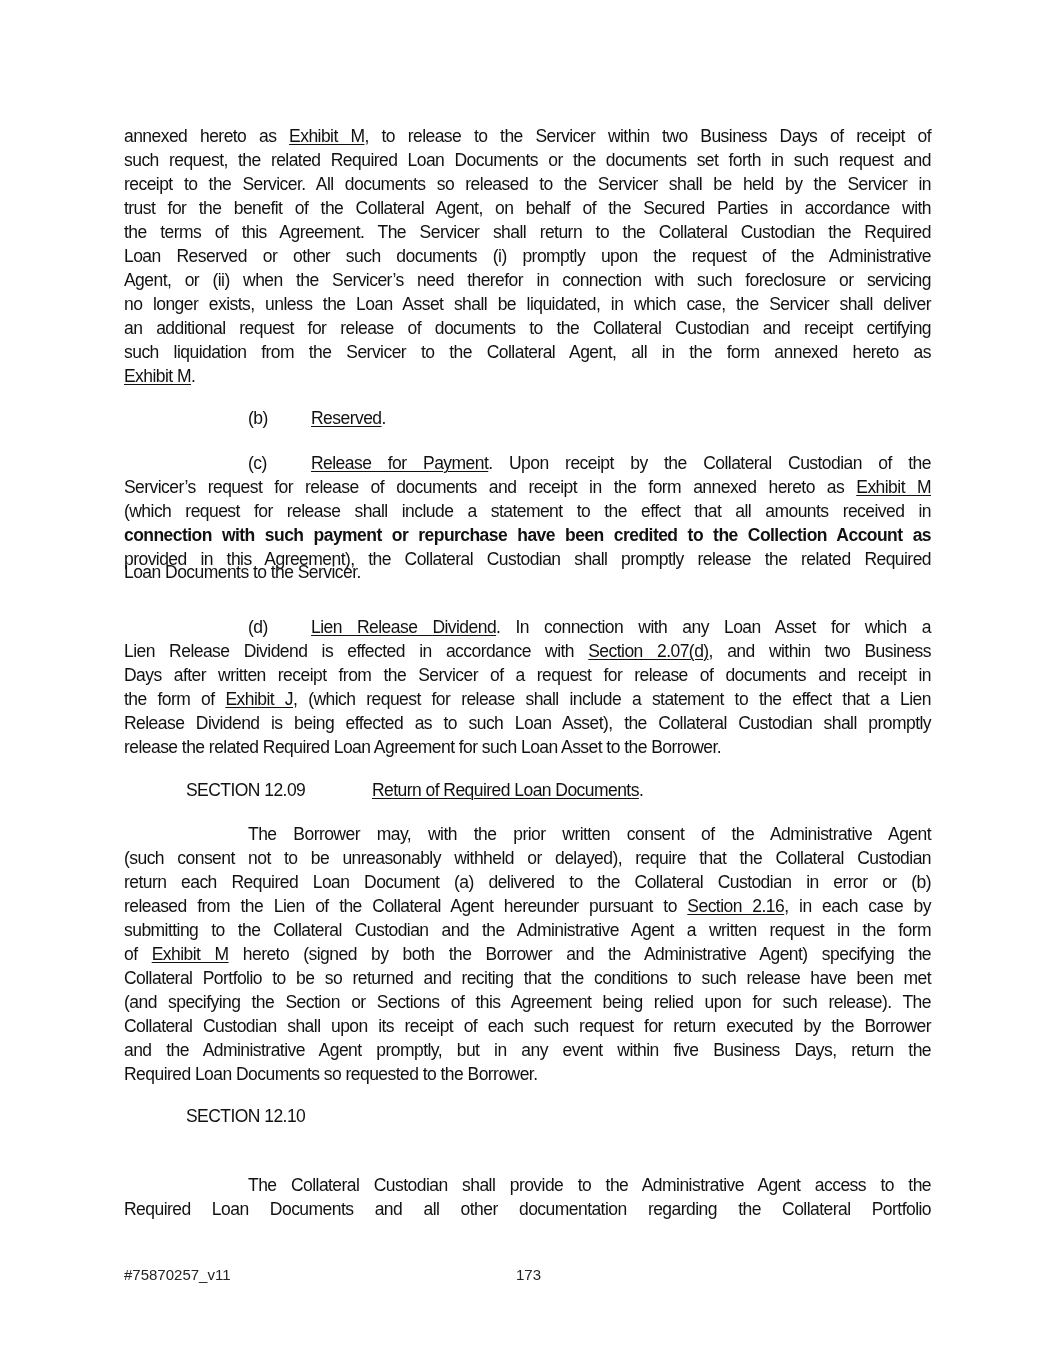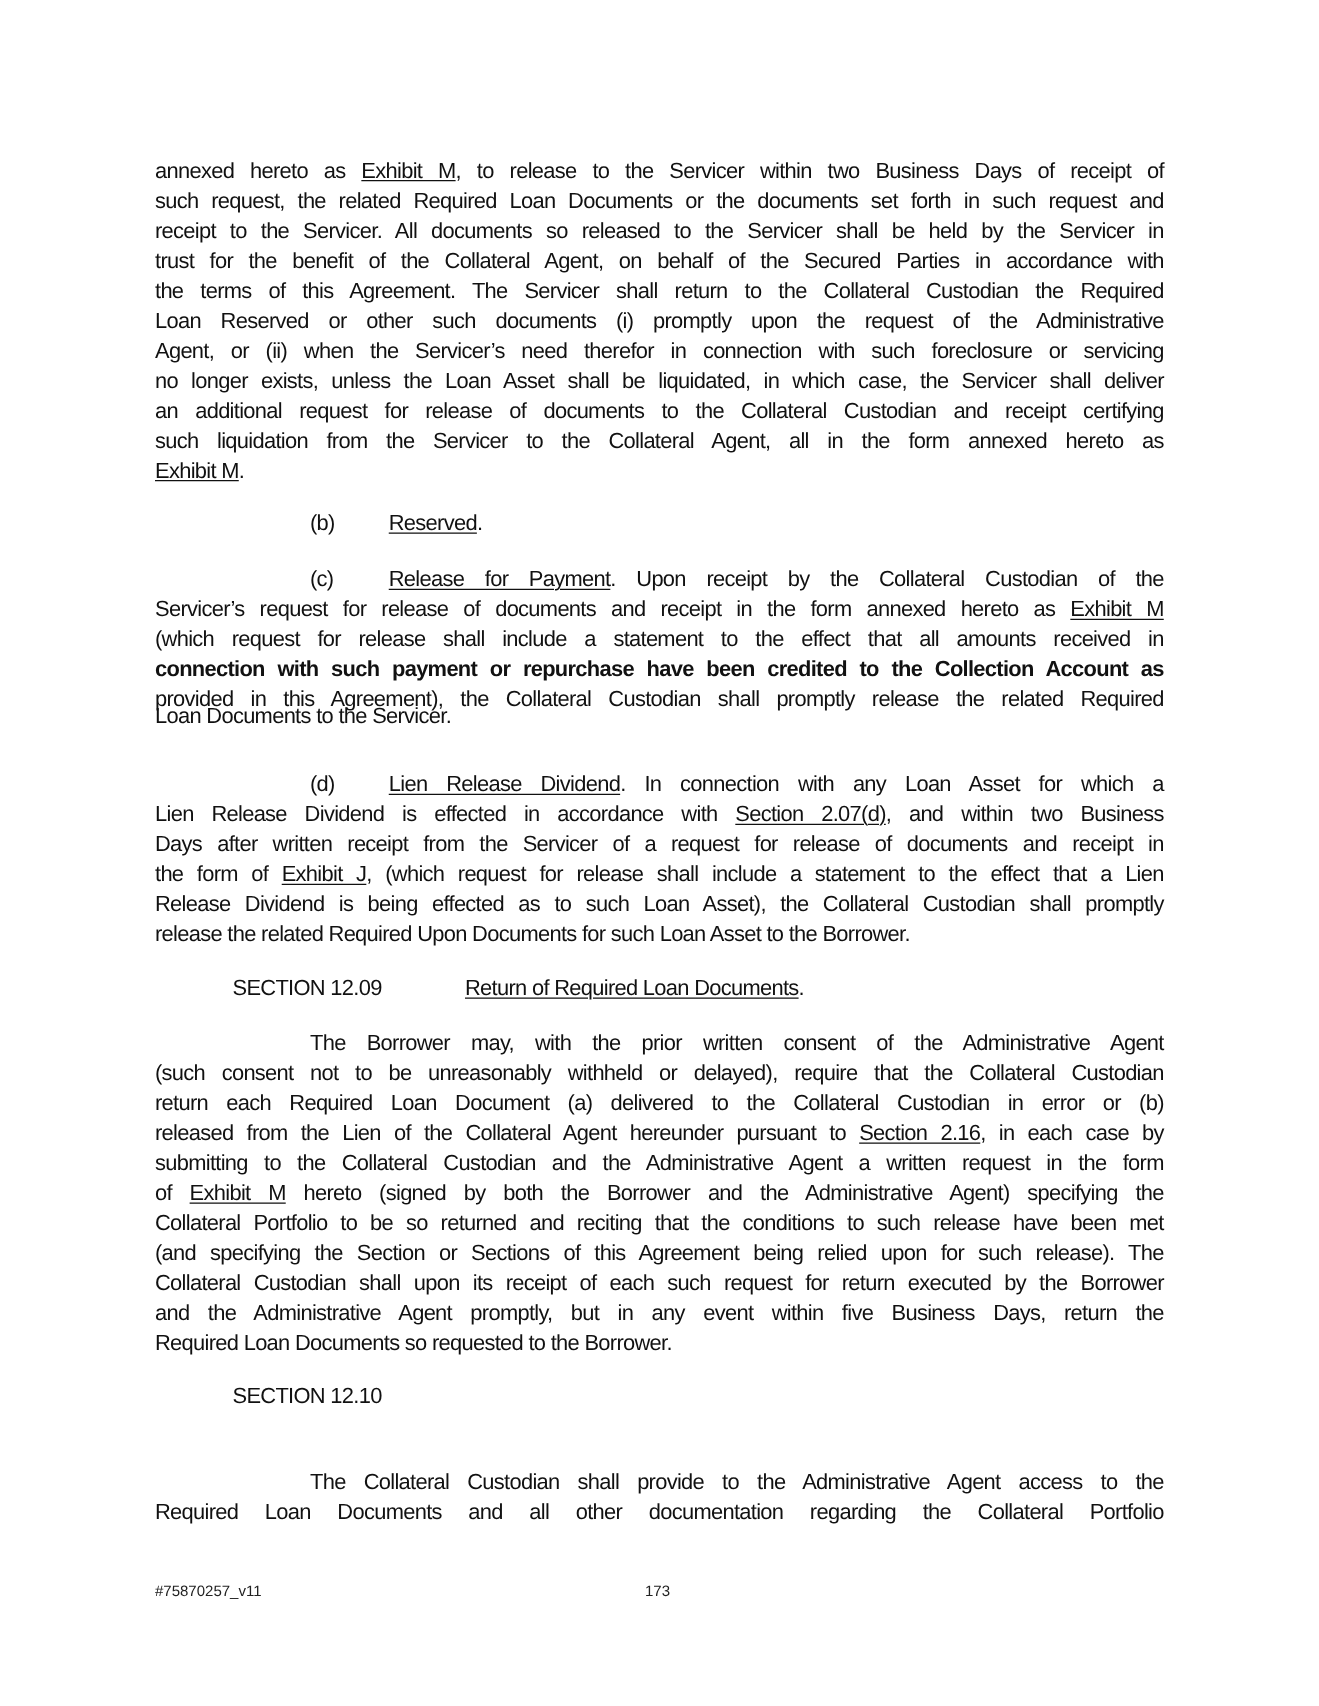--- a/index.html
+++ b/index.html
@@ -8,21 +8,21 @@
   .line {
     position: absolute; left: 124px; width: 807px;
     font-family: "Liberation Sans", sans-serif; font-size: 17.5px; line-height: 24px;
     white-space: nowrap; text-align: justify; text-align-last: justify;
     letter-spacing: -0.55px; transform-origin: left top;
   }
   .line.last { text-align-last: left; }
   .line.indent { left: 248px; width: 683px; }
   .u { text-decoration: underline; text-underline-offset: 2px; text-decoration-thickness: 1px; }
   .abs { position: absolute; font-family: "Liberation Sans", sans-serif; font-size: 17.5px; line-height: 24px; letter-spacing: -0.55px; white-space: nowrap; }
-  .footer { position: absolute; font-family: "Liberation Sans", sans-serif; font-size: 12px; color: #222; white-space: nowrap; }
+  .footer { position: absolute; font-family: "Liberation Sans", sans-serif; font-size: 15px; color: #222; white-space: nowrap; }
 </style>
 </head>
 <body>
 
 <div class="page">
   <div id="body-lines">
       <div class="line" style="top: 124px;"><span>annexed hereto as </span><span class="u">Exhibit M</span><span>, to release to the Servicer within two Business Days of receipt of</span></div>
       <div class="line" style="top: 148px;"><span>such request, the related Required Loan Documents or the documents set forth in such request and</span></div>
       <div class="line" style="top: 172px;"><span>receipt to the Servicer.  All documents so released to the Servicer shall be held by the Servicer in</span></div>
       <div class="line" style="top: 196px;"><span>trust for the benefit of the Collateral Agent, on behalf of the Secured Parties in accordance with</span></div>
@@ -37,21 +37,21 @@
       <div class="line" style="top: 475px;"><span>Servicer’s request for release of documents and receipt in the form annexed hereto as </span><span class="u">Exhibit M</span></div>
       <div class="line" style="top: 499px;"><span>(which request for release shall include a statement to the effect that all amounts received in</span></div>
       <div class="line" style="top: 523px; font-weight: bold;"><span>connection with such payment or repurchase have been credited to the Collection Account as</span></div>
       <div class="line" style="top: 547px;"><span>provided in this Agreement), the Collateral Custodian shall promptly release the related Required</span></div>
       <div class="line last" style="top: 560px;"><span>Loan Documents to the Servicer.</span></div>
       <div class="line" style="left: 311px; width: 620px; top: 615px;"><span class="u">Lien Release Dividend</span><span>.  In connection with any Loan Asset for which a</span></div>
       <div class="line" style="top: 639px;"><span>Lien Release Dividend is effected in accordance with </span><span class="u">Section 2.07(d)</span><span>, and within two Business</span></div>
       <div class="line" style="top: 663px;"><span>Days after written receipt from the Servicer of a request for release of documents and receipt in</span></div>
       <div class="line" style="top: 687px;"><span>the form of </span><span class="u">Exhibit J</span><span>, (which request for release shall include a statement to the effect that a Lien</span></div>
       <div class="line" style="top: 711px;"><span>Release Dividend is being effected as to such Loan Asset), the Collateral Custodian shall promptly</span></div>
-      <div class="line last" style="top: 735px;"><span>release the related Required Upon Documents for such Loan Asset to the Borrower.</span></div>
+      <div class="line last" style="top: 735px;"><span>release the related Required Loan Agreement for such Loan Asset to the Borrower.</span></div>
       <div class="line indent" style="top: 822px;"><span>The Borrower may, with the prior written consent of the Administrative Agent</span></div>
       <div class="line" style="top: 846px;"><span>(such consent not to be unreasonably withheld or delayed), require that the Collateral Custodian</span></div>
       <div class="line" style="top: 870px;"><span>return each Required Loan Document (a) delivered to the Collateral Custodian in error or (b)</span></div>
       <div class="line" style="top: 894px;"><span>released from the Lien of the Collateral Agent hereunder pursuant to </span><span class="u">Section 2.16</span><span>, in each case by</span></div>
       <div class="line" style="top: 918px;"><span>submitting to the Collateral Custodian and the Administrative Agent a written request in the form</span></div>
       <div class="line" style="top: 942px;"><span>of </span><span class="u">Exhibit M</span><span> hereto (signed by both the Borrower and the Administrative Agent) specifying the</span></div>
       <div class="line" style="top: 966px;"><span>Collateral Portfolio to be so returned and reciting that the conditions to such release have been met</span></div>
       <div class="line" style="top: 990px;"><span>(and specifying the Section or Sections of this Agreement being relied upon for such release).  The</span></div>
       <div class="line" style="top: 1014px;"><span>Collateral Custodian shall upon its receipt of each such request for return executed by the Borrower</span></div>
       <div class="line" style="top: 1038px;"><span>and the Administrative Agent promptly, but in any event within five Business Days, return the</span></div>

